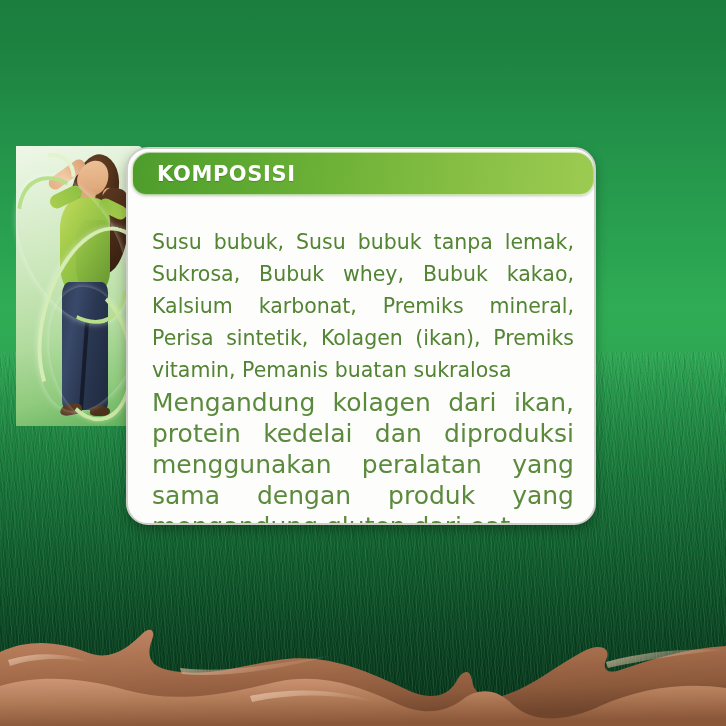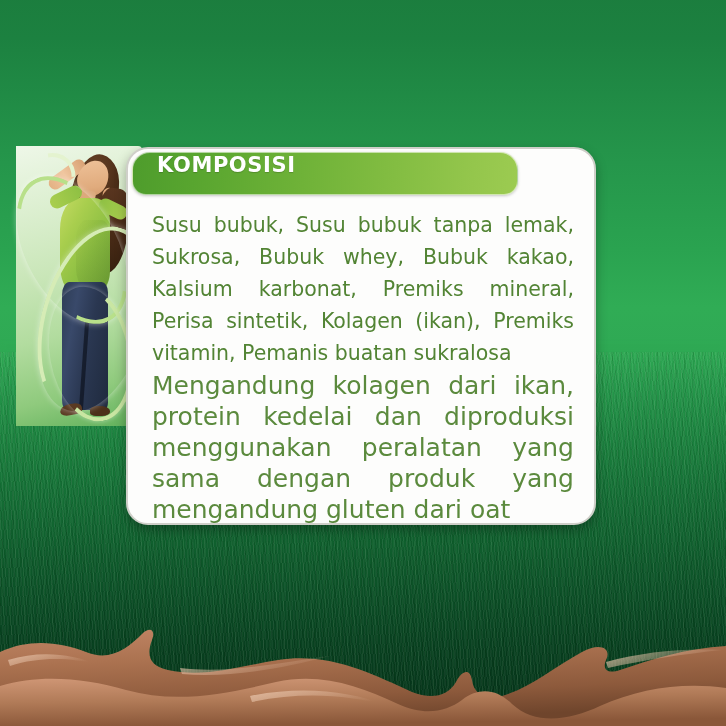--- a/index.html
+++ b/index.html
@@ -246,45 +246,45 @@
     left:126px; top:147px;
     width:470px; height:378px;
     border-radius:22px;
     background:#fdfdfc;
     border:2px solid #cfcfc9;
     box-shadow:0 5px 12px rgba(0,0,0,0.30), 0 1px 0 rgba(255,255,255,0.7) inset;
     overflow:hidden;
   }
   .card-head {
     position:absolute; left:4px; top:3px;
-    width:386px; height:43px;
+    width:462px; height:43px;
     border-radius:18px 18px 14px 14px;
     background:linear-gradient(96deg,
         #4e9c2c 0%,
         #58a52f 16%,
         #6db137 42%,
         #83bd42 68%,
         #94c64c 88%,
         #9ccb51 100%);
     border:1px solid rgba(255,255,255,0.55);
     box-shadow:0 1px 3px rgba(0,0,0,0.22);
-    display:flex; 
+    display:flex; align-items:center;
   }
   .card-head-title {
     color:#ffffff;
     font-size:21px;
     font-weight:600;
     letter-spacing:0.6px;
     padding-left:24px;
     text-shadow:0 1px 1px rgba(0,0,0,0.18);
     font-family:"DejaVu Sans", sans-serif;
   }
   .card-body {
     position:absolute; left:0; top:48px; width:470px; height:330px;
-    padding:12px 24px 0 24px;
+    padding:29px 24px 0 24px;
   }
   .ing-para {
     color:#528434;
     font-size:20.5px;
     line-height:32px;
     text-align:justify;
     text-justify:inter-word;
     font-family:"DejaVu Sans", sans-serif;
     font-weight:400;
   }

